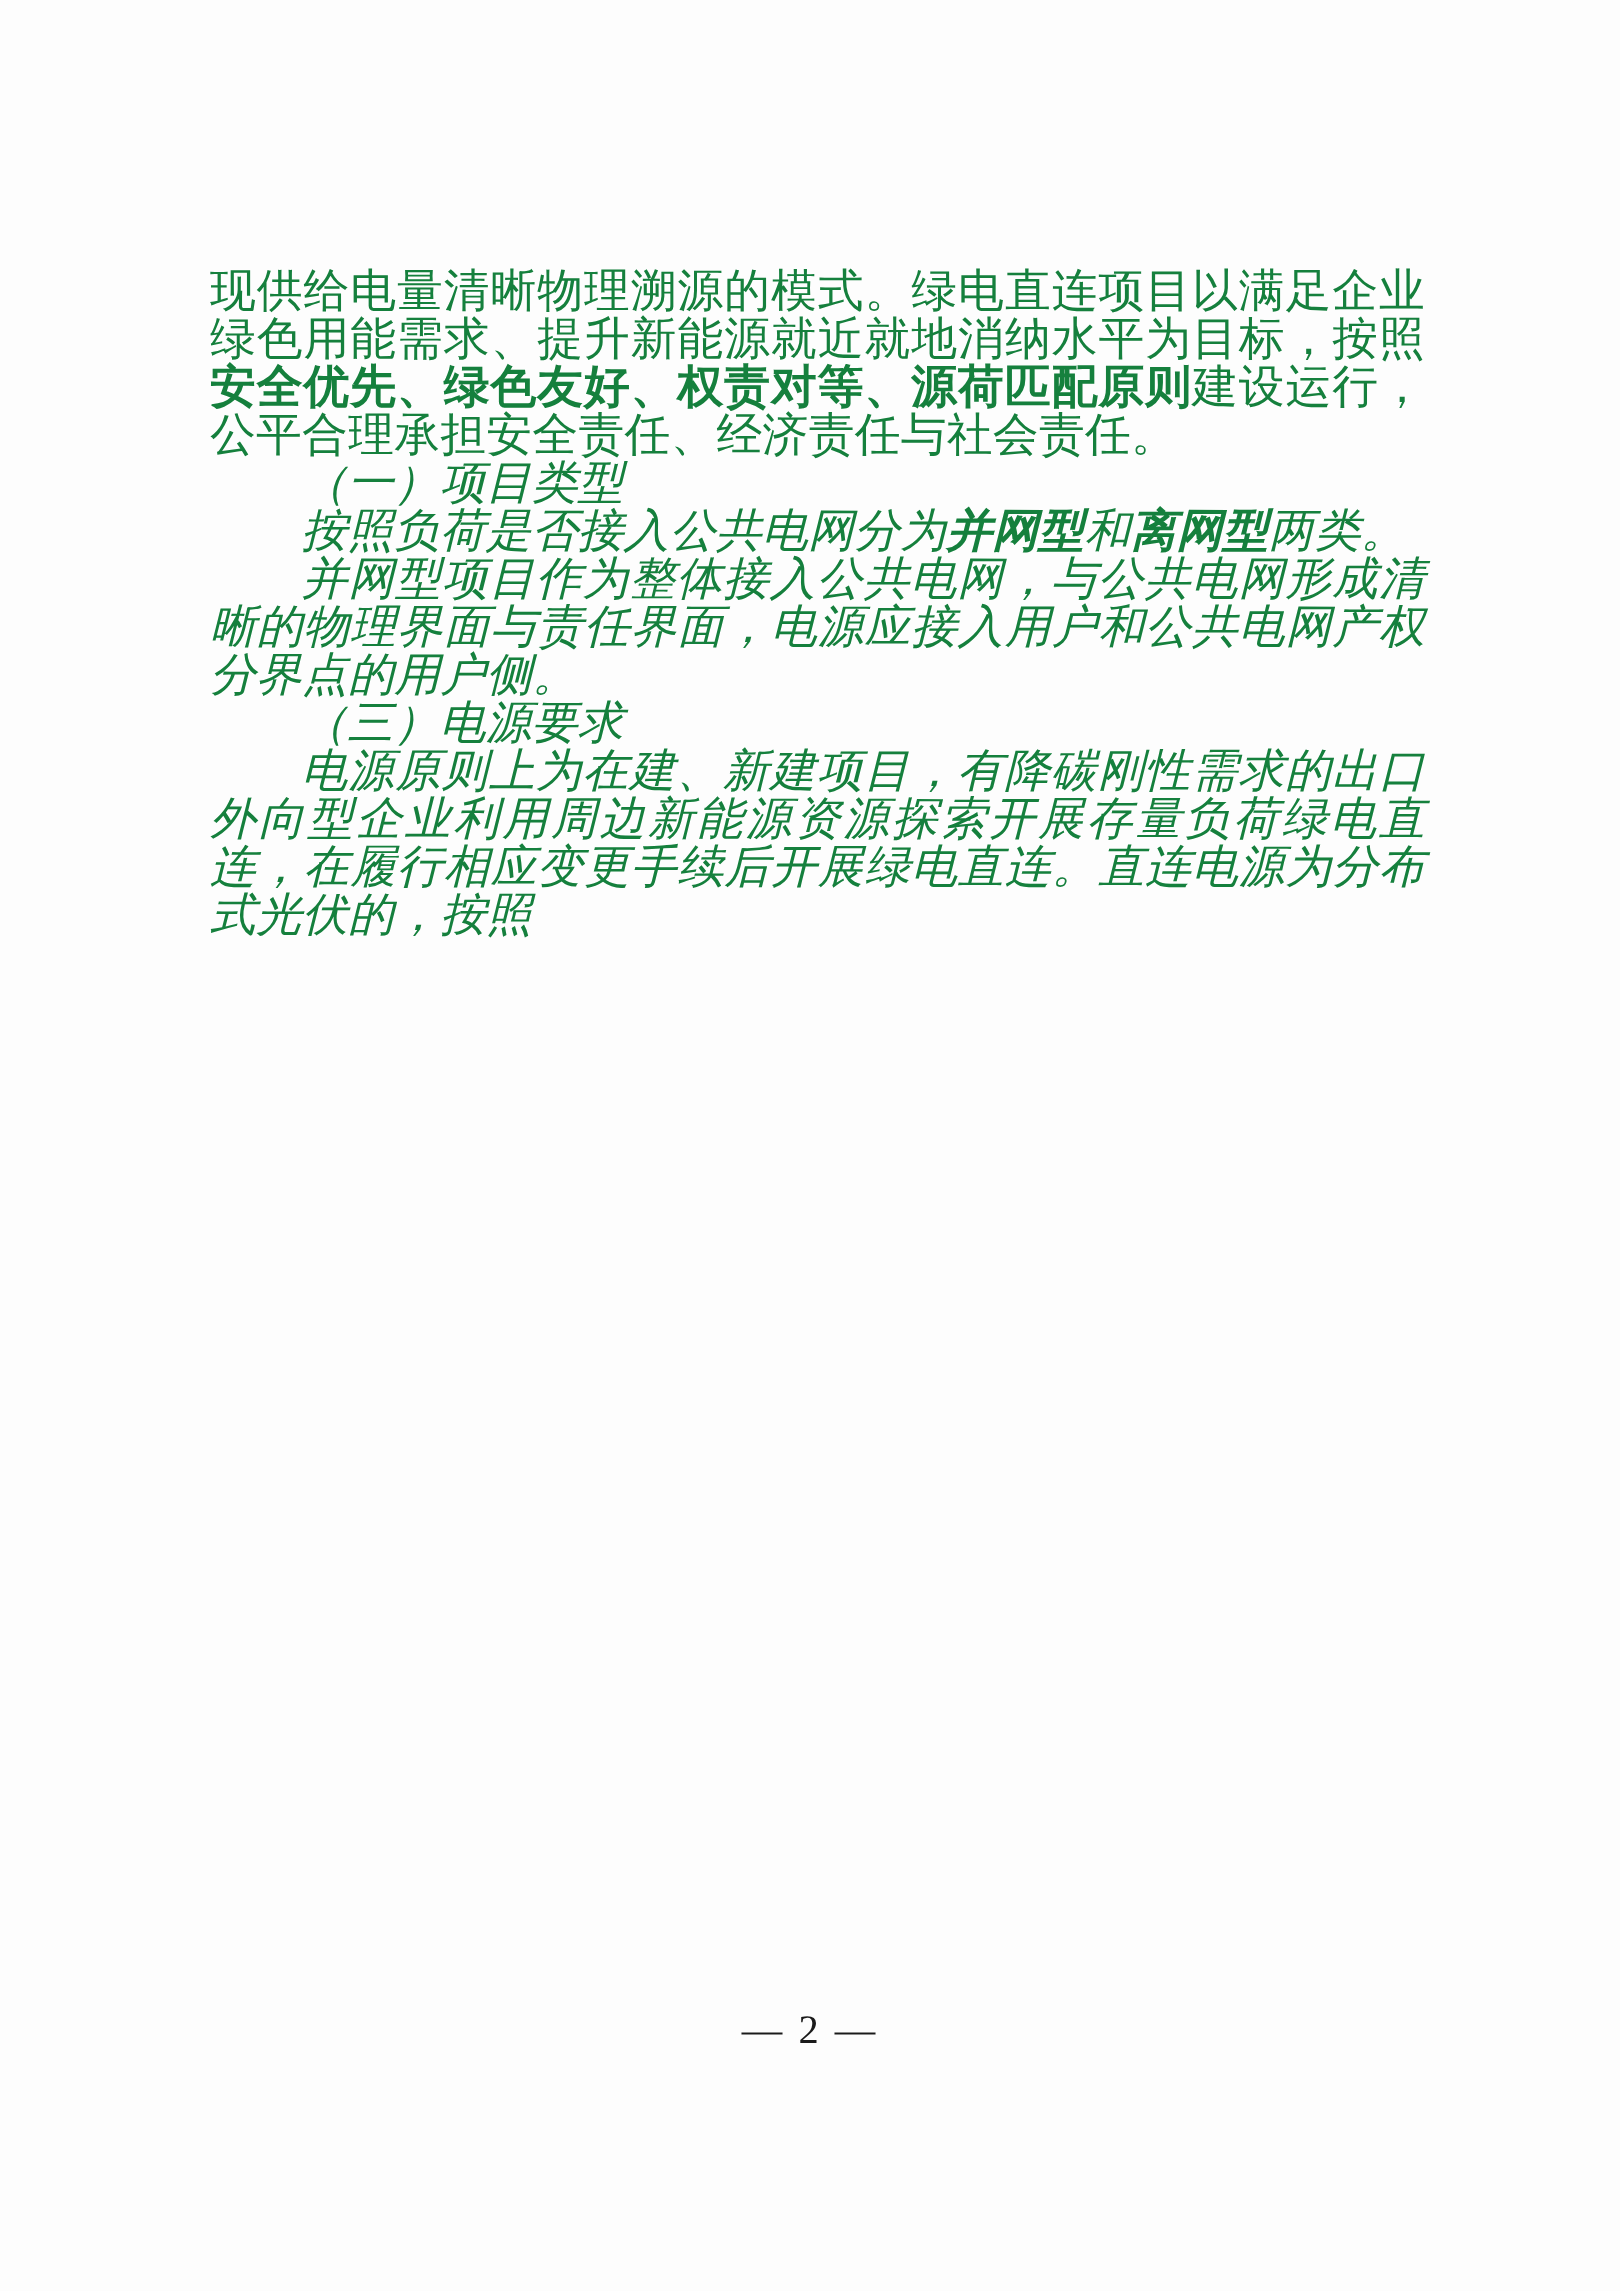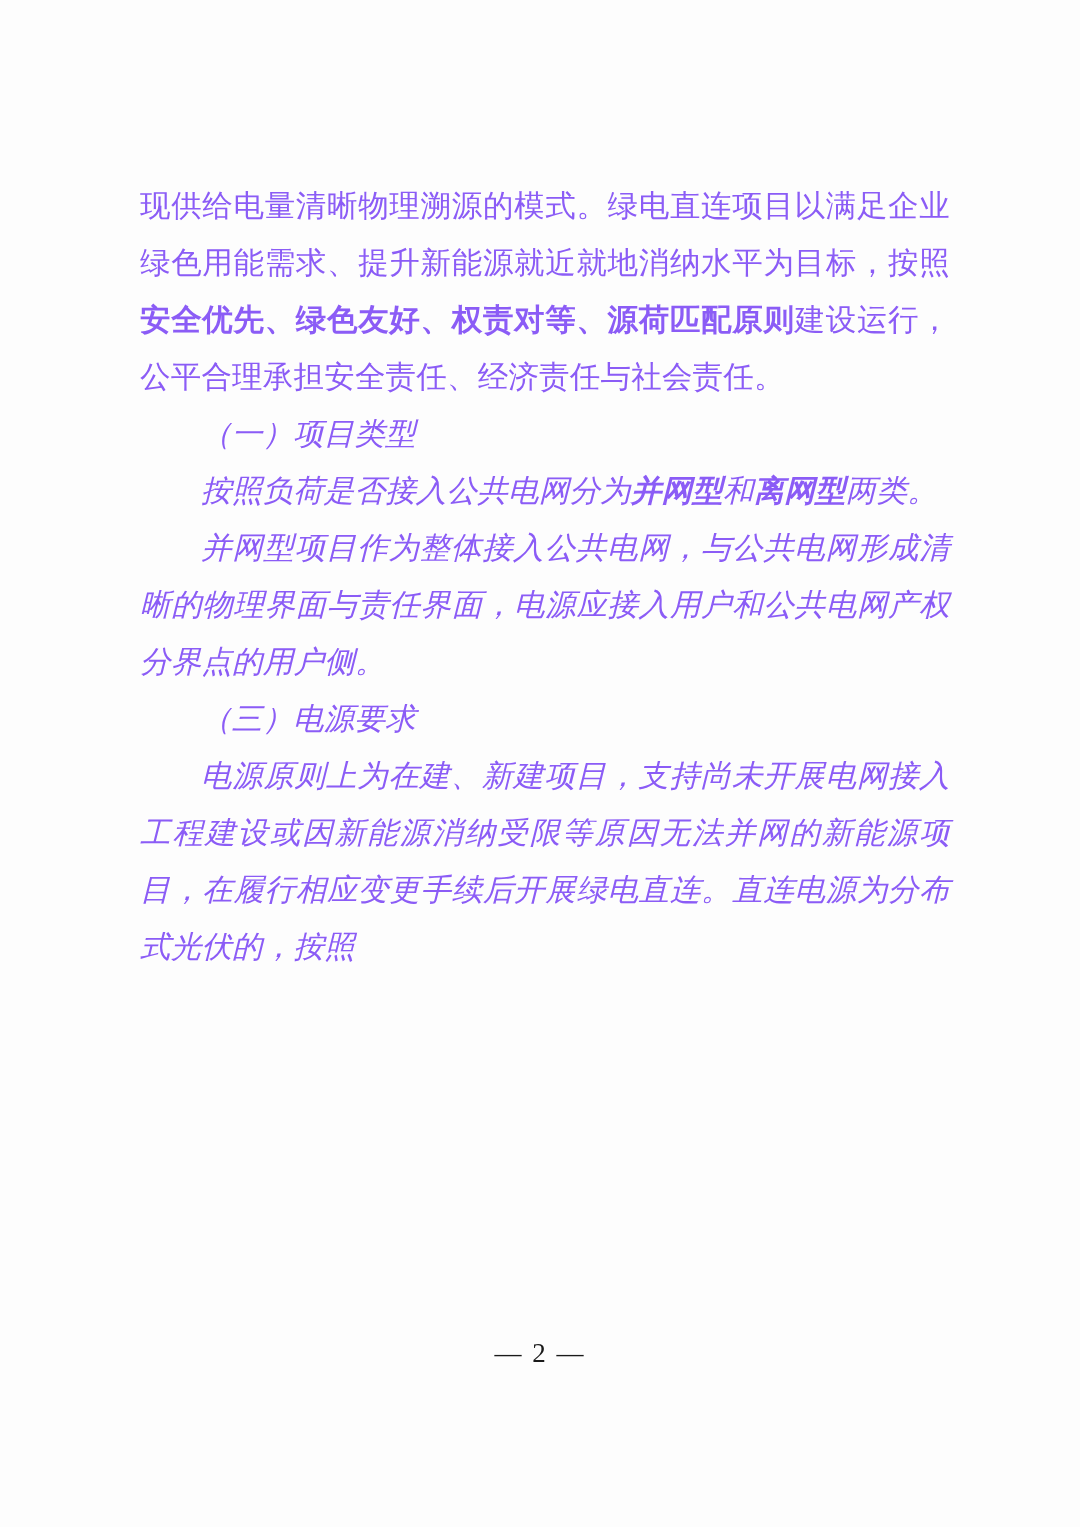--- a/index.html
+++ b/index.html
@@ -17,26 +17,26 @@
     overflow: hidden;
   }
   .content {
     position: absolute;
     left: 140px;
     top: 178px;
     width: 810px;
   }
   .para {
     font-size: 30.5px;
-    line-height: 57px;
+    line-height: 32px;
     text-align: justify;
     text-justify: inter-ideograph;
     letter-spacing: 0.2px;
     margin: 0;
-    color: #8b5cf6;
+    color: #15803d;
   }
   .indent {
     text-indent: 61px;
     font-style: italic;
   }
   .b {
     font-weight: bold;
   }
   .footer {
     position: absolute;
@@ -55,18 +55,18 @@
 </head>
 <body>
 
 <div class="page">
   <div class="content" id="body-container">
       <p class="para"><span>现供给电量清晰物理溯源的模式。绿电直连项目以满足企业绿色用能需求、提升新能源就近就地消纳水平为目标，按照</span><span class="b">安全优先、绿色友好、权责对等、源荷匹配原则</span><span>建设运行，公平合理承担安全责任、经济责任与社会责任。</span></p>
       <p class="para indent"><span>（一）项目类型</span></p>
       <p class="para indent"><span>按照负荷是否接入公共电网分为</span><span class="b">并网型</span><span>和</span><span class="b">离网型</span><span>两类。</span></p>
       <p class="para indent"><span>并网型项目作为整体接入公共电网，与公共电网形成清晰的物理界面与责任界面，电源应接入用户和公共电网产权分界点的用户侧。</span></p>
       <p class="para indent"><span>（三）电源要求</span></p>
-      <p class="para indent"><span>电源原则上为在建、新建项目，支持尚未开展电网接入工程建设或因新能源消纳受限等原因无法并网的新能源项目，在履行相应变更手续后开展绿电直连。直连电源为分布式光伏的，按照</span></p>
+      <p class="para indent"><span>电源原则上为在建、新建项目，有降碳刚性需求的出口外向型企业利用周边新能源资源探索开展存量负荷绿电直连，在履行相应变更手续后开展绿电直连。直连电源为分布式光伏的，按照</span></p>
     </div>
   <div class="footer">
     <span class="num">— 2 —</span>
   </div>
 </div>
 
 </body></html>

